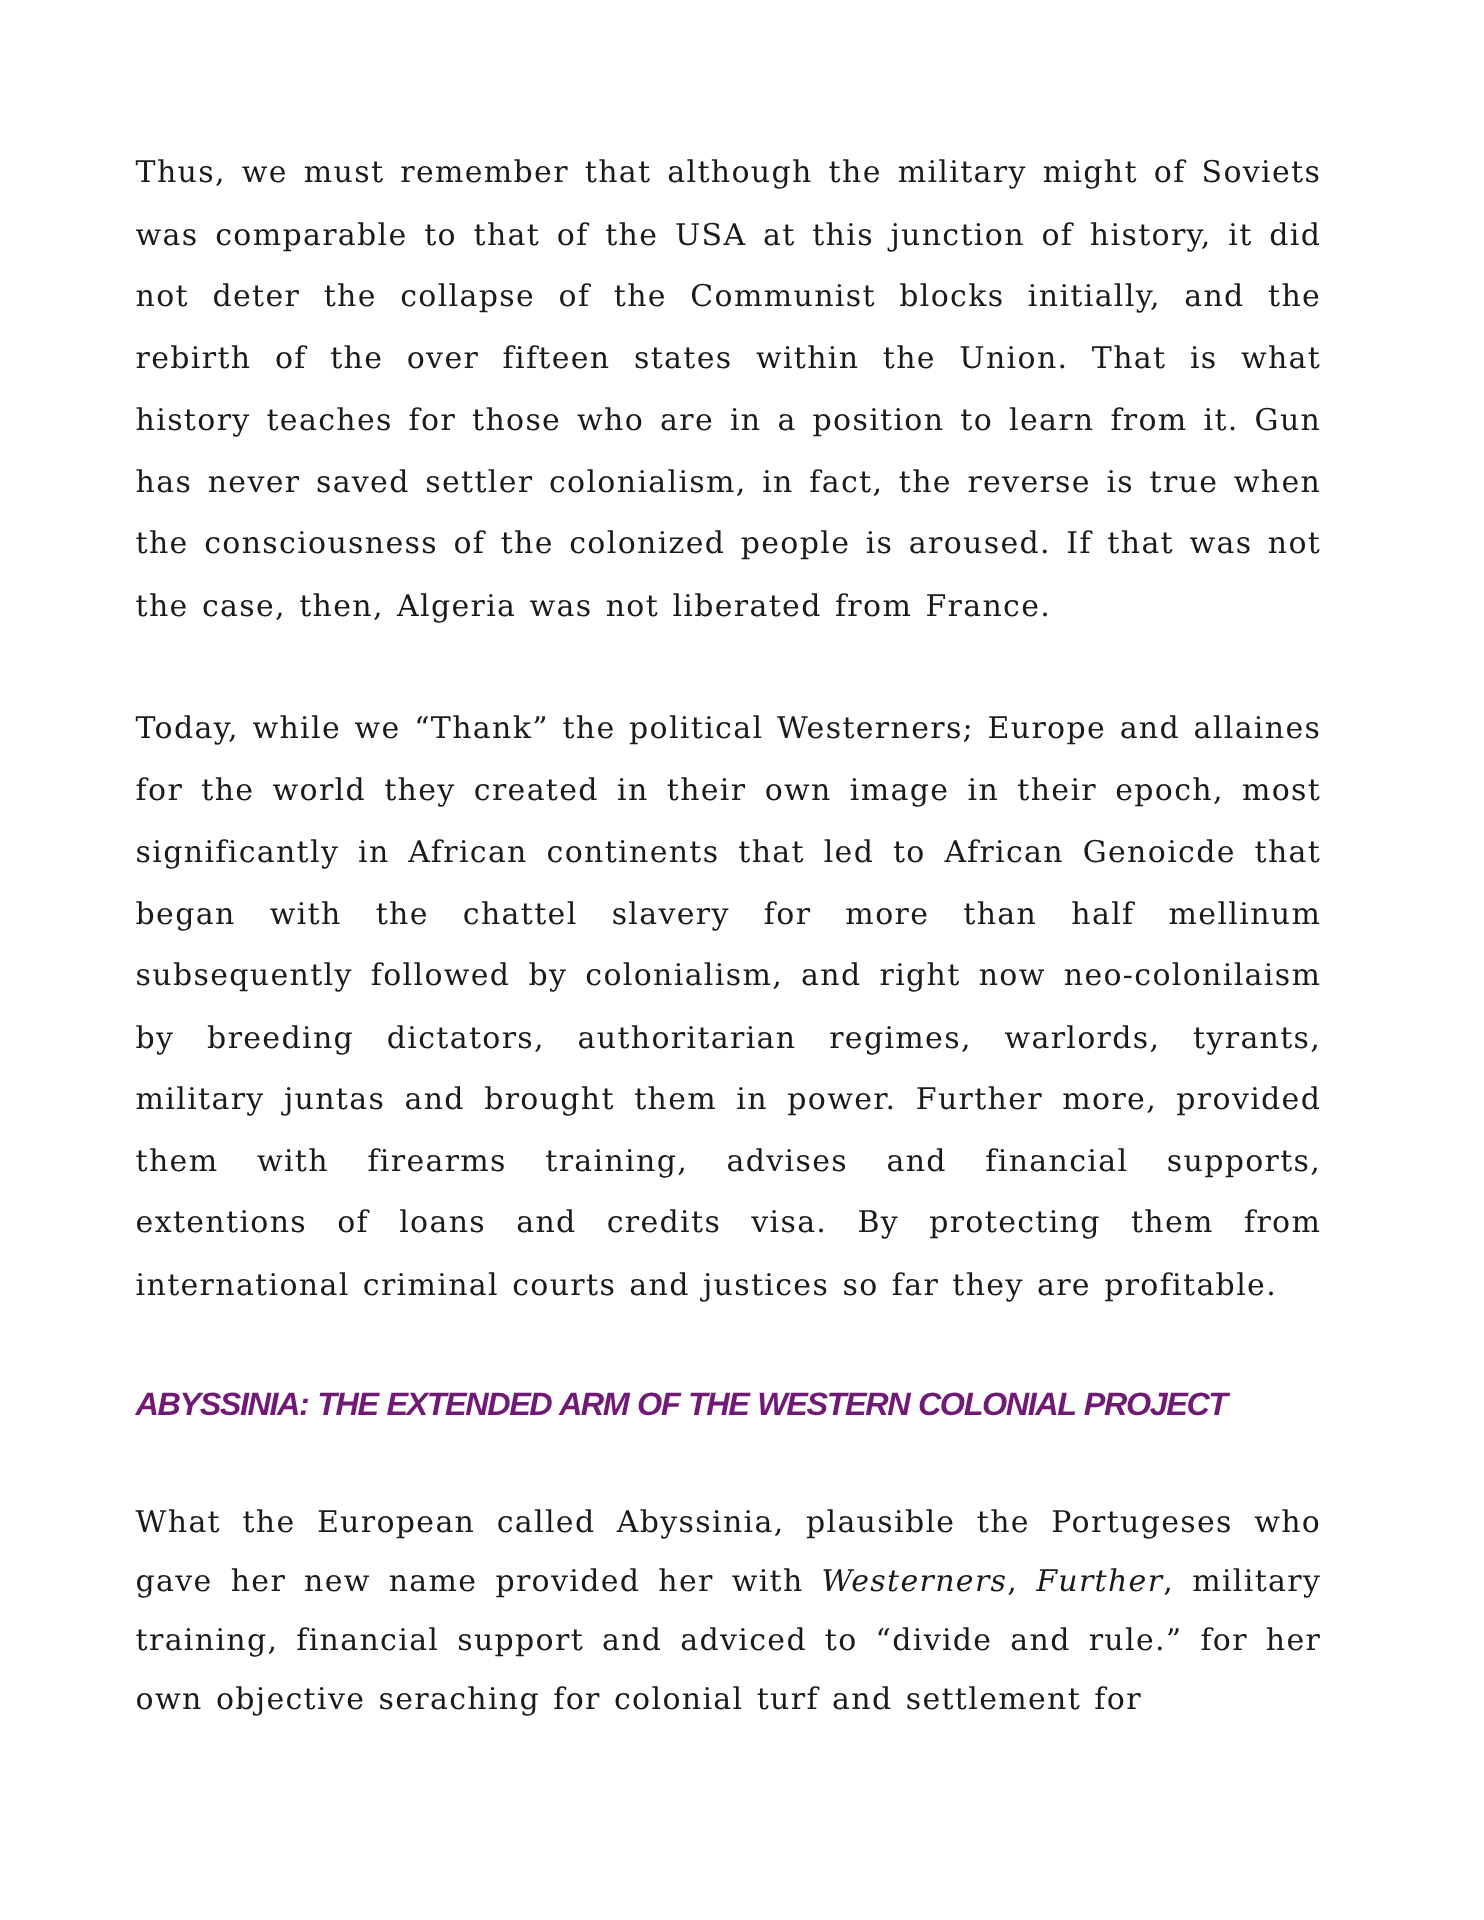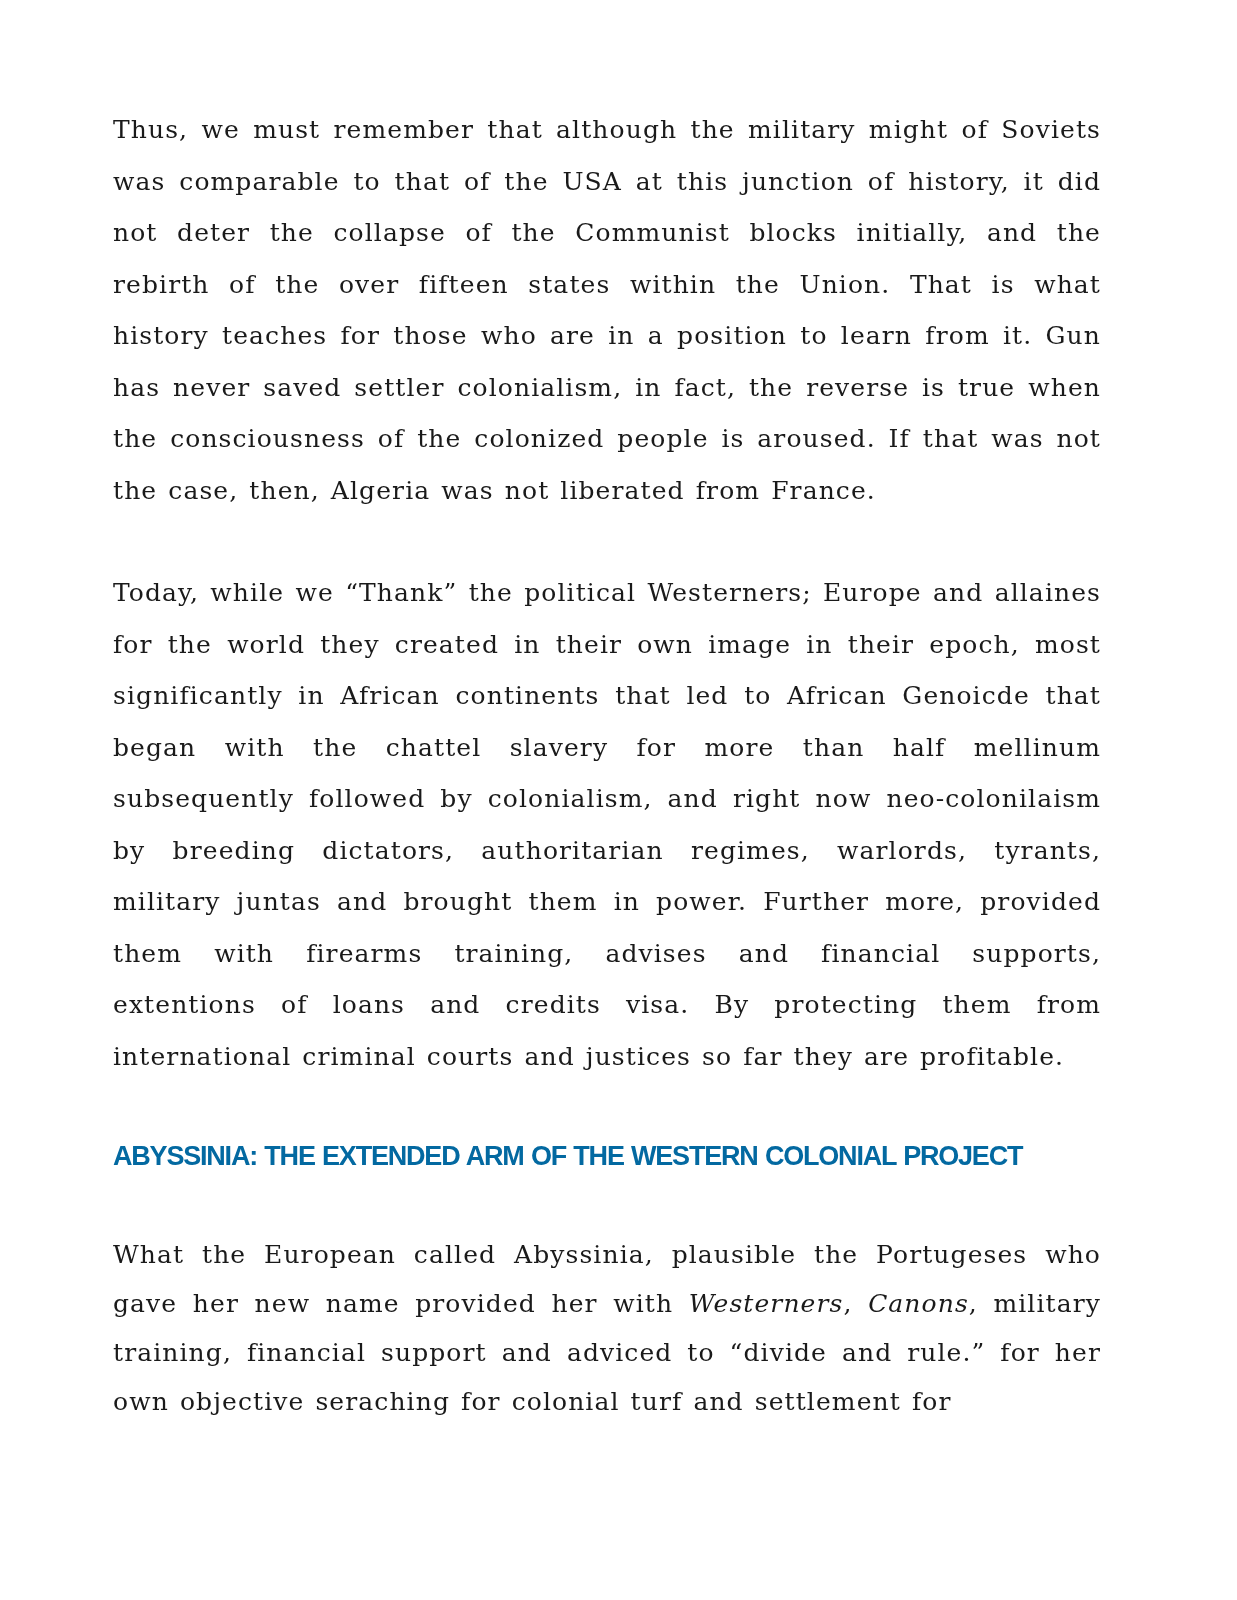--- a/index.html
+++ b/index.html
@@ -9,54 +9,55 @@
     }
     body {
       width: 1237px;
       height: 1600px;
       position: relative;
       overflow: hidden;
     }
     .page {
       position: absolute;
       left: 113px;
-      top: 104px;
+      top: 118px;
       width: 988px;
       color: #1a1a1a;
       font-family: "DejaVu Serif", "Liberation Serif", serif;
       font-size: 25px;
       letter-spacing: 1.1px;
       word-spacing: 2px;
     }
     .para {
       margin: 0;
       line-height: 51.5px;
       text-align: justify;
     }
     .para.p1 { margin-bottom: 51px; }
     .para.p2 { margin-bottom: 56px; }
     .heading {
       margin: 0 0 56px 0;
       font-family: "Liberation Sans", "DejaVu Sans", sans-serif;
+      font-style: italic;
       font-size: 27px;
       letter-spacing: -1.2px;
       word-spacing: 1px;
       line-height: 36px;
-      color: #0369a1;
+      color: #701a75;
       white-space: nowrap;
     }
     .para.p3 { line-height: 49px; }
     em {
       font-style: italic;
     }
   </style>
 </head>
 <body>
 
 <div class="page">
   <p class="para p1">Thus, we must remember that although the military might of Soviets was comparable to that of the USA at this junction of history, it did not deter the collapse of the Communist blocks initially, and the rebirth of the over fifteen states within the Union. That is what history teaches for those who are in a position to learn from it. Gun has never saved settler colonialism, in fact, the reverse is true when the consciousness of the colonized people is aroused. If that was not the case, then, Algeria was not liberated from France.</p>
 
   <p class="para p2">Today, while we “Thank” the political Westerners; Europe and allaines for the world they created in their own image in their epoch, most significantly in African continents that led to African Genoicde that began with the chattel slavery for more than half mellinum subsequently followed by colonialism, and right now neo-colonilaism by breeding dictators, authoritarian regimes,  warlords, tyrants, military juntas and brought them in power. Further more, provided them with firearms training, advises and financial supports, extentions of loans and credits visa. By protecting them from international criminal courts and justices so far they are profitable.</p>
 
   <h2 class="heading">ABYSSINIA: THE EXTENDED ARM OF THE WESTERN COLONIAL PROJECT</h2>
 
-  <p class="para p3 last-line-justify"><span>What the European called Abyssinia, plausible the Portugeses who gave her new name provided her with </span><em>Westerners</em><span>, </span><em>Canons</em><span>, military training, financial support and adviced to “divide and rule.” for her own objective seraching for colonial turf and settlement for</span></p>
+  <p class="para p3 last-line-justify"><span>What the European called Abyssinia, plausible the Portugeses who gave her new name provided her with </span><em>Westerners</em><span>, </span><em>Further</em><span>, military training, financial support and adviced to “divide and rule.” for her own objective seraching for colonial turf and settlement for</span></p>
 </div>
 
 </body></html>

